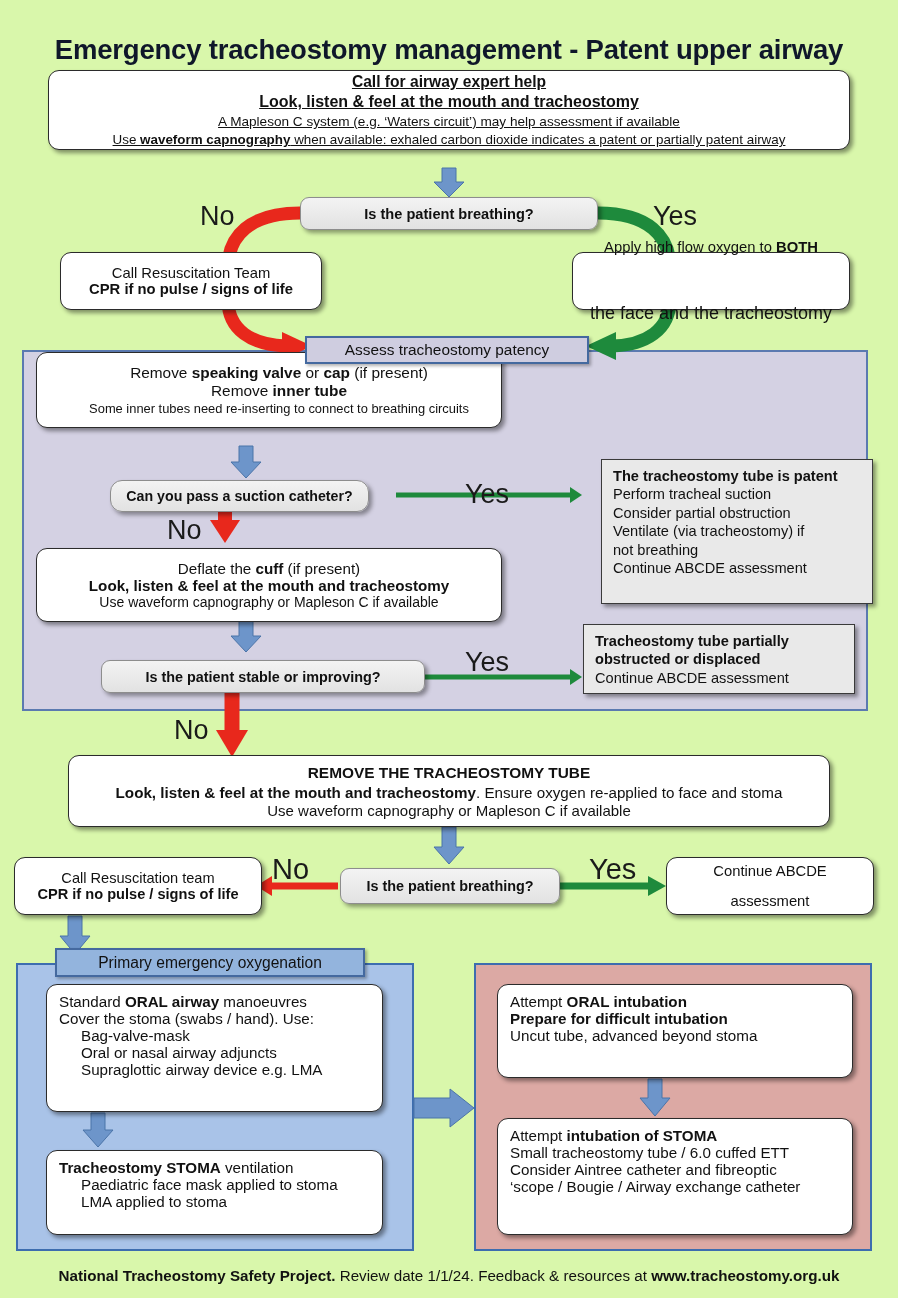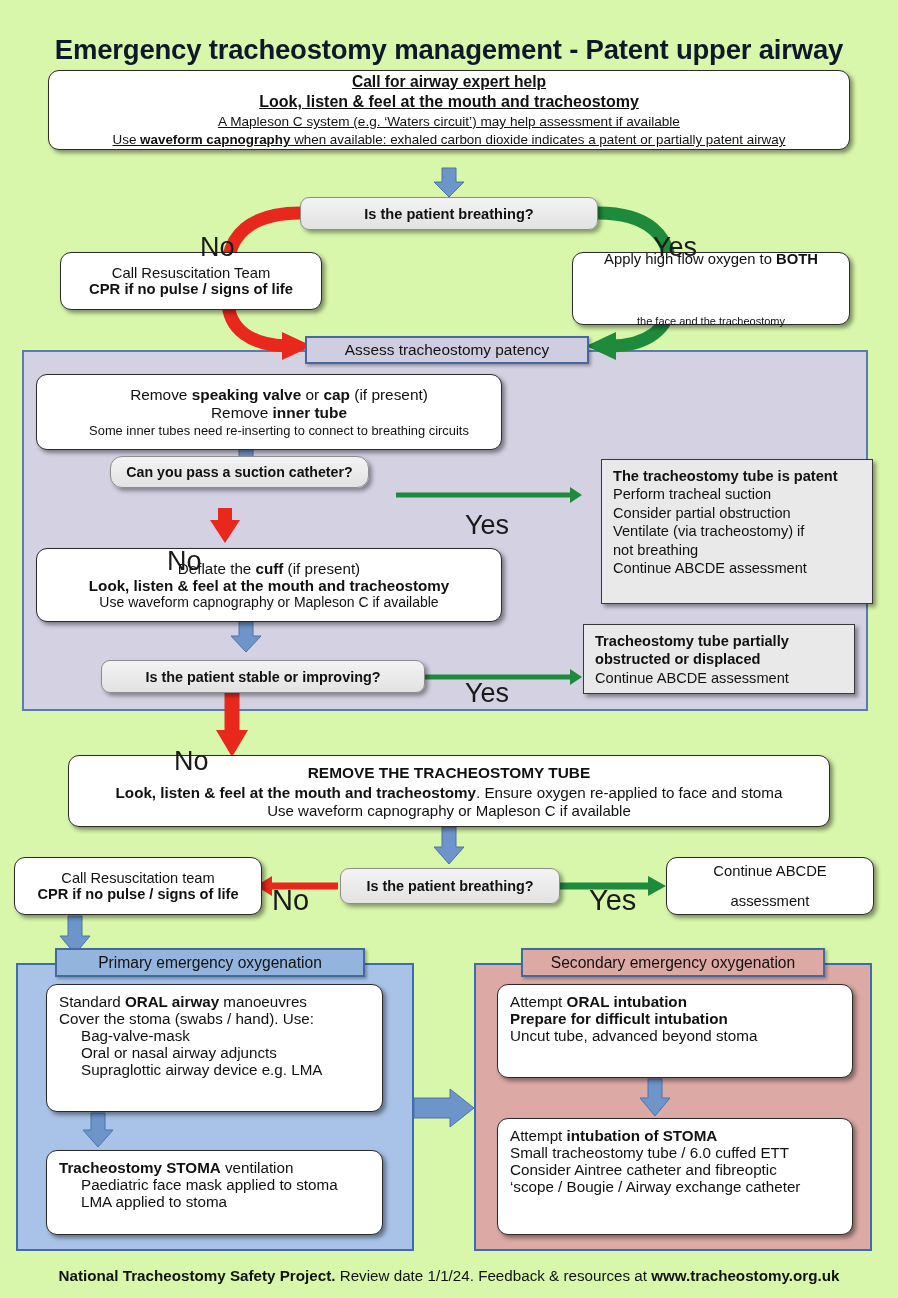--- a/index.html
+++ b/index.html
@@ -59,21 +59,21 @@
     position:absolute;
     border:2.2px solid #44699f;
     display:flex; align-items:center; justify-content:center;
     color:#111; z-index:10;
     box-shadow:2px 2px 3px rgba(0,0,0,.30);
   }
   .panelhdr.purple{ background:#cfcde0; }
   .panelhdr.blue  { background:#93b4dd; }
   .panelhdr.pink  { background:#dca9a4; }
 
-  .yn{ position:absolute; font-size:27px; color:#1a1a1a; z-index:11; line-height:1;margin-top:31px; }
+  .yn{ position:absolute; font-size:27px; color:#1a1a1a; z-index:11; line-height:1; }
 
   .title{
     position:absolute; left:0; right:0; top:25px;
     text-align:center; font-size:27.5px; font-weight:bold;
     letter-spacing:-.2px; color:#0f172a;margin-top:9px;
   }
   .footer{
     position:absolute; left:0; right:0; bottom:14px;
     text-align:center; font-size:15.2px; color:#111;
   }
@@ -177,42 +177,42 @@
     <span>Is the patient breathing?</span>
   </div>
   <div class="yn" style="left:200px; top:203px;">No</div>
   <div class="yn" style="left:653px; top:203px;">Yes</div>
 
   <div class="wbox" style="left:60px; top:252px; width:262px; height:58px;">
     <div style="font-size:14.8px;">Call Resuscitation Team</div>
     <div style="font-size:14.8px; font-weight:bold;">CPR if no pulse / signs of life</div>
   </div>
 
-  <div class="wbox" style="left:572px; top:252px; width:278px; height:73px;">
+  <div class="wbox" style="left:572px; top:252px; width:278px; height:58px;">
     <div style="font-size:14.8px;">
       <span>Apply high flow oxygen to </span><b>BOTH</b>
     </div>
-    <div style="font-size:11px;margin-top:48px;">the face and the tracheostomy</div>
+    <div style="font-size:18px;margin-top:48px;">the face and the tracheostomy</div>
   </div>
 
   <div class="panelhdr purple" style="left:305px; top:336px; width:284px; height:28px; font-size:15.4px;">
     <span>Assess tracheostomy patency</span>
   </div>
 
-  <div class="wbox" style="left:36px; top:374px; width:466px; height:76px;padding-left:28px;">
+  <div class="wbox" style="left:36px; top:352px; width:466px; height:76px;padding-left:28px;">
     <div style="font-size:15.4px;">
       <span>Remove </span><b>speaking valve</b><span> or </span><b>cap</b><span> (if present)</span>
     </div>
     <div style="font-size:15.4px;">
       <span>Remove </span><b>inner tube</b>
     </div>
     <div style="font-size:12.9px; margin-top:1px;">Some inner tubes need re-inserting to connect to breathing circuits</div>
   </div>
 
-  <div class="dbox" style="left:110px; top:456px; width:259px; height:32px; font-size:14.2px;border-radius:12px;">
+  <div class="dbox" style="left:110px; top:480px; width:259px; height:32px; font-size:14.2px;border-radius:12px;">
     <span>Can you pass a suction catheter?</span>
   </div>
   <div class="yn" style="left:465px; top:481px;">Yes</div>
   <div class="yn" style="left:167px; top:517px;">No</div>
 
   <div class="gbox" style="left:601px; top:459px; width:272px; height:145px; font-size:14.6px; line-height:1.26;">
     <div style="font-weight:bold;">The tracheostomy tube is patent</div>
     <div>Perform tracheal suction</div>
     <div>Consider partial obstruction</div>
     <div>Ventilate (via tracheostomy) if</div>
@@ -279,23 +279,20 @@
   </div>
 
   <div class="wbox left" style="left:46px; top:1150px; width:337px; height:85px; padding:8px 12px; justify-content:flex-start;">
     <div style="font-size:15.2px;">
       <b>Tracheostomy STOMA</b><span> ventilation</span>
     </div>
     <div style="font-size:15.2px; padding-left:22px;">Paediatric face mask applied to stoma</div>
     <div style="font-size:15.2px; padding-left:22px;">LMA applied to stoma</div>
   </div>
 
-  <div class="panelhdr pink" style="left:521px; top:948px; width:304px; height:29px; font-size:15.6px;">
-    <span>Secondary emergency oxygenation</span>
-  </div>
 
   <div class="wbox left" style="left:497px; top:984px; width:356px; height:94px; padding:8px 12px; justify-content:flex-start;">
     <div style="font-size:15.2px;">
       <span>Attempt </span><b>ORAL intubation</b>
     </div>
     <div style="font-size:15.2px; font-weight:bold;">Prepare for difficult intubation</div>
     <div style="font-size:15.2px;">Uncut tube, advanced beyond stoma</div>
   </div>
 
   <div class="wbox left" style="left:497px; top:1118px; width:356px; height:117px; padding:8px 12px; justify-content:flex-start;">

